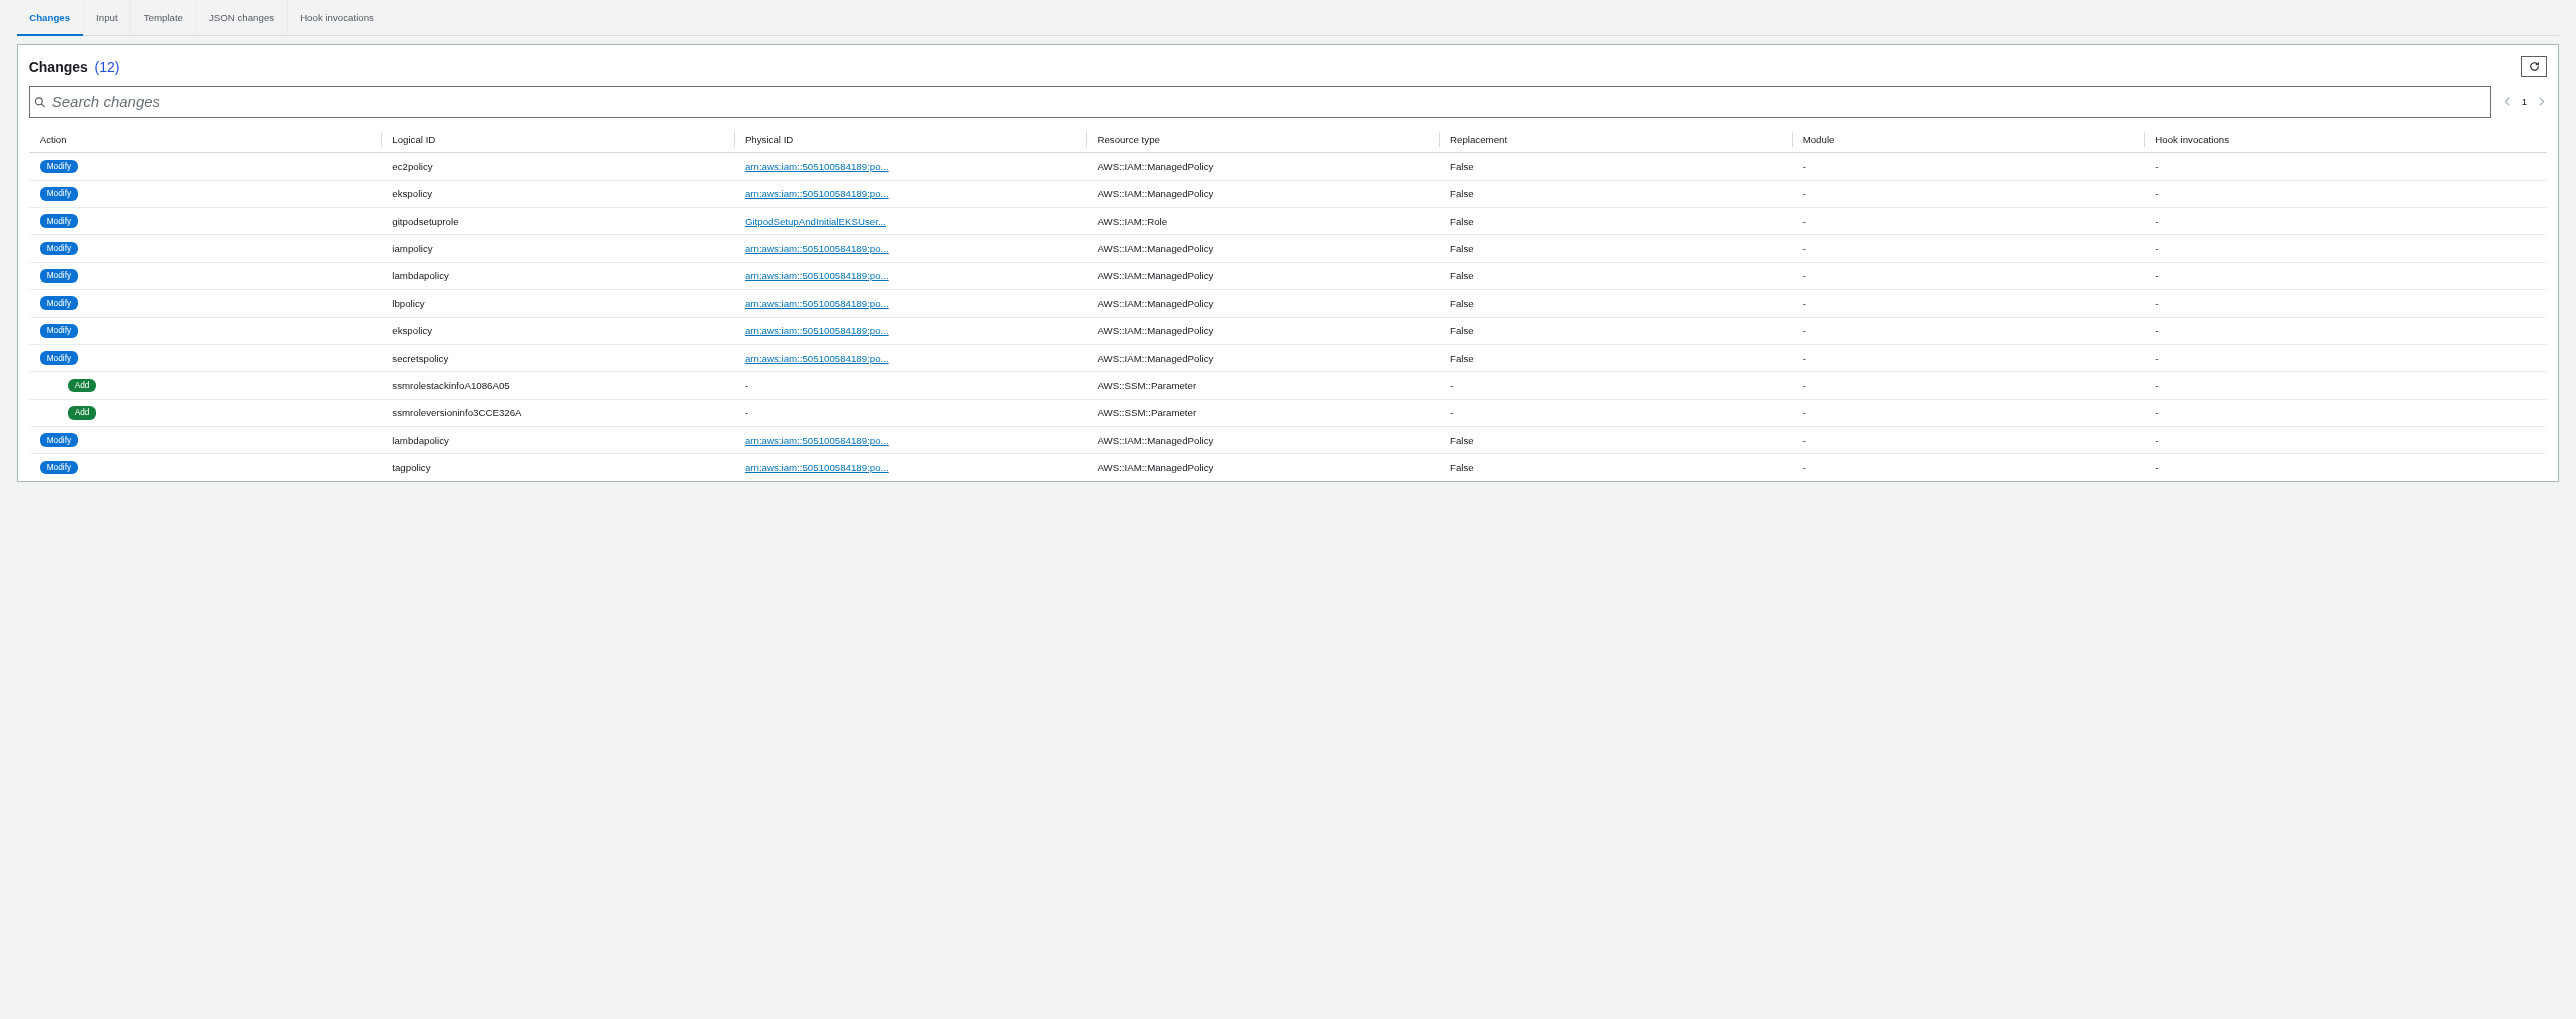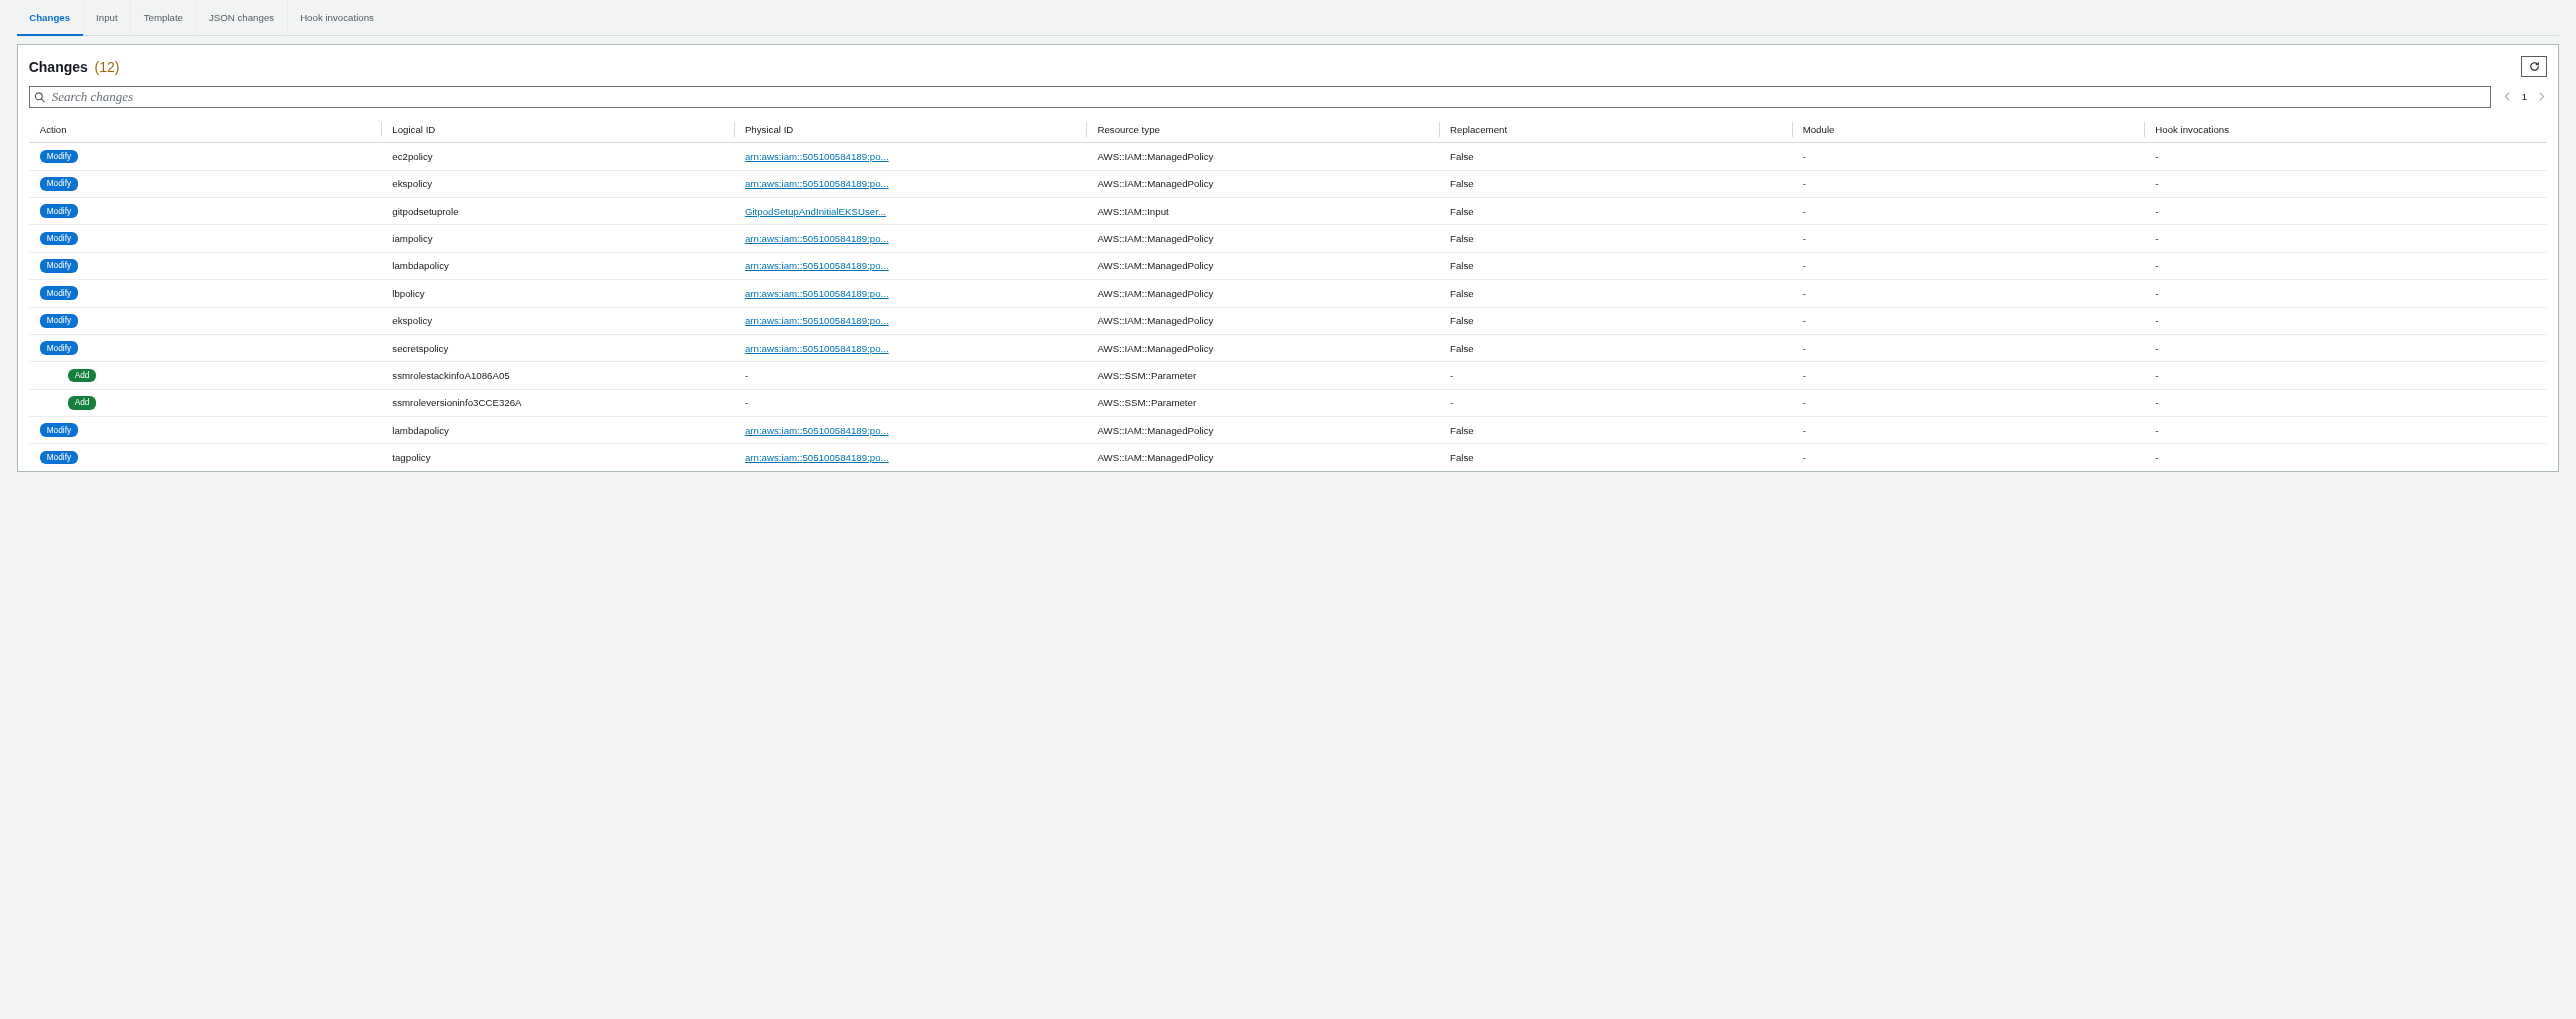--- a/index.html
+++ b/index.html
@@ -51,34 +51,34 @@
     margin:8.3px 16.7px 0 16.7px;
     background:var(--panel);
     border:0.7px solid var(--border-strong);
   }
   .panel-inner{padding:11px 11px 0 11px;}
   .panel-header{
     display:flex;align-items:center;justify-content:space-between;
     margin-bottom:8.3px;
   }
   .title{font-size:14px;font-weight:700;color:#16191f;}
-  .title .count{font-weight:400;color:#a16207;margin-left:2.8px;}
+  .title .count{font-weight:400;color:#1d4ed8;margin-left:2.8px;}
   .refresh-btn{
     width:26.4px;height:21px;border:0.7px solid #545b64;background:#fff;display:flex;align-items:center;justify-content:center;cursor:pointer;
   }
   .refresh-btn svg{width:11px;height:11px;stroke:#16191f;fill:none;}
 
   .toolbar{
     display:flex;align-items:center;gap:11px;margin-bottom:0;
   }
   .search{
     flex:1;position:relative;
   }
   .search input{
-    width:100%;height:22px;border:0.7px solid #687078;padding:2.8px 5.6px 2.8px 22px;font-size:13px;color:#16191f;box-sizing:border-box;font-family:Liberation Serif, serif;
+    width:100%;height:32px;border:0.7px solid #687078;padding:2.8px 5.6px 2.8px 22px;font-size:15px;color:#16191f;box-sizing:border-box;
   }
   .search input::placeholder{color:#687078;font-style:italic;}
   .search .icon{
     position:absolute;left:5.6px;top:50%;transform:translateY(-50%);width:11px;height:11px;stroke:#545b64;fill:none;
   }
   .pager{display:flex;align-items:center;gap:8.3px;color:#687078;}
   .pager .chev{width:11px;height:11px;stroke:#aab7b8;fill:none;cursor:pointer;}
   .pager .num{font-size:9.7px;color:#16191f;min-width:7px;text-align:center;}
 
   
@@ -207,21 +207,21 @@
             <td><a class="link" href="#">arn:aws:iam::505100584189:po...</a></td>
             <td>AWS::IAM::ManagedPolicy</td>
             <td>False</td>
             <td>-</td>
             <td>-</td>
           </tr>
           <tr>
             <td><span class="badge badge-modify">Modify</span></td>
             <td>gitpodsetuprole</td>
             <td><a class="link" href="#">GitpodSetupAndInitialEKSUser...</a></td>
-            <td>AWS::IAM::Input</td>
+            <td>AWS::IAM::Role</td>
             <td>False</td>
             <td>-</td>
             <td>-</td>
           </tr>
           <tr>
             <td><span class="badge badge-modify">Modify</span></td>
             <td>iampolicy</td>
             <td><a class="link" href="#">arn:aws:iam::505100584189:po...</a></td>
             <td>AWS::IAM::ManagedPolicy</td>
             <td>False</td>

